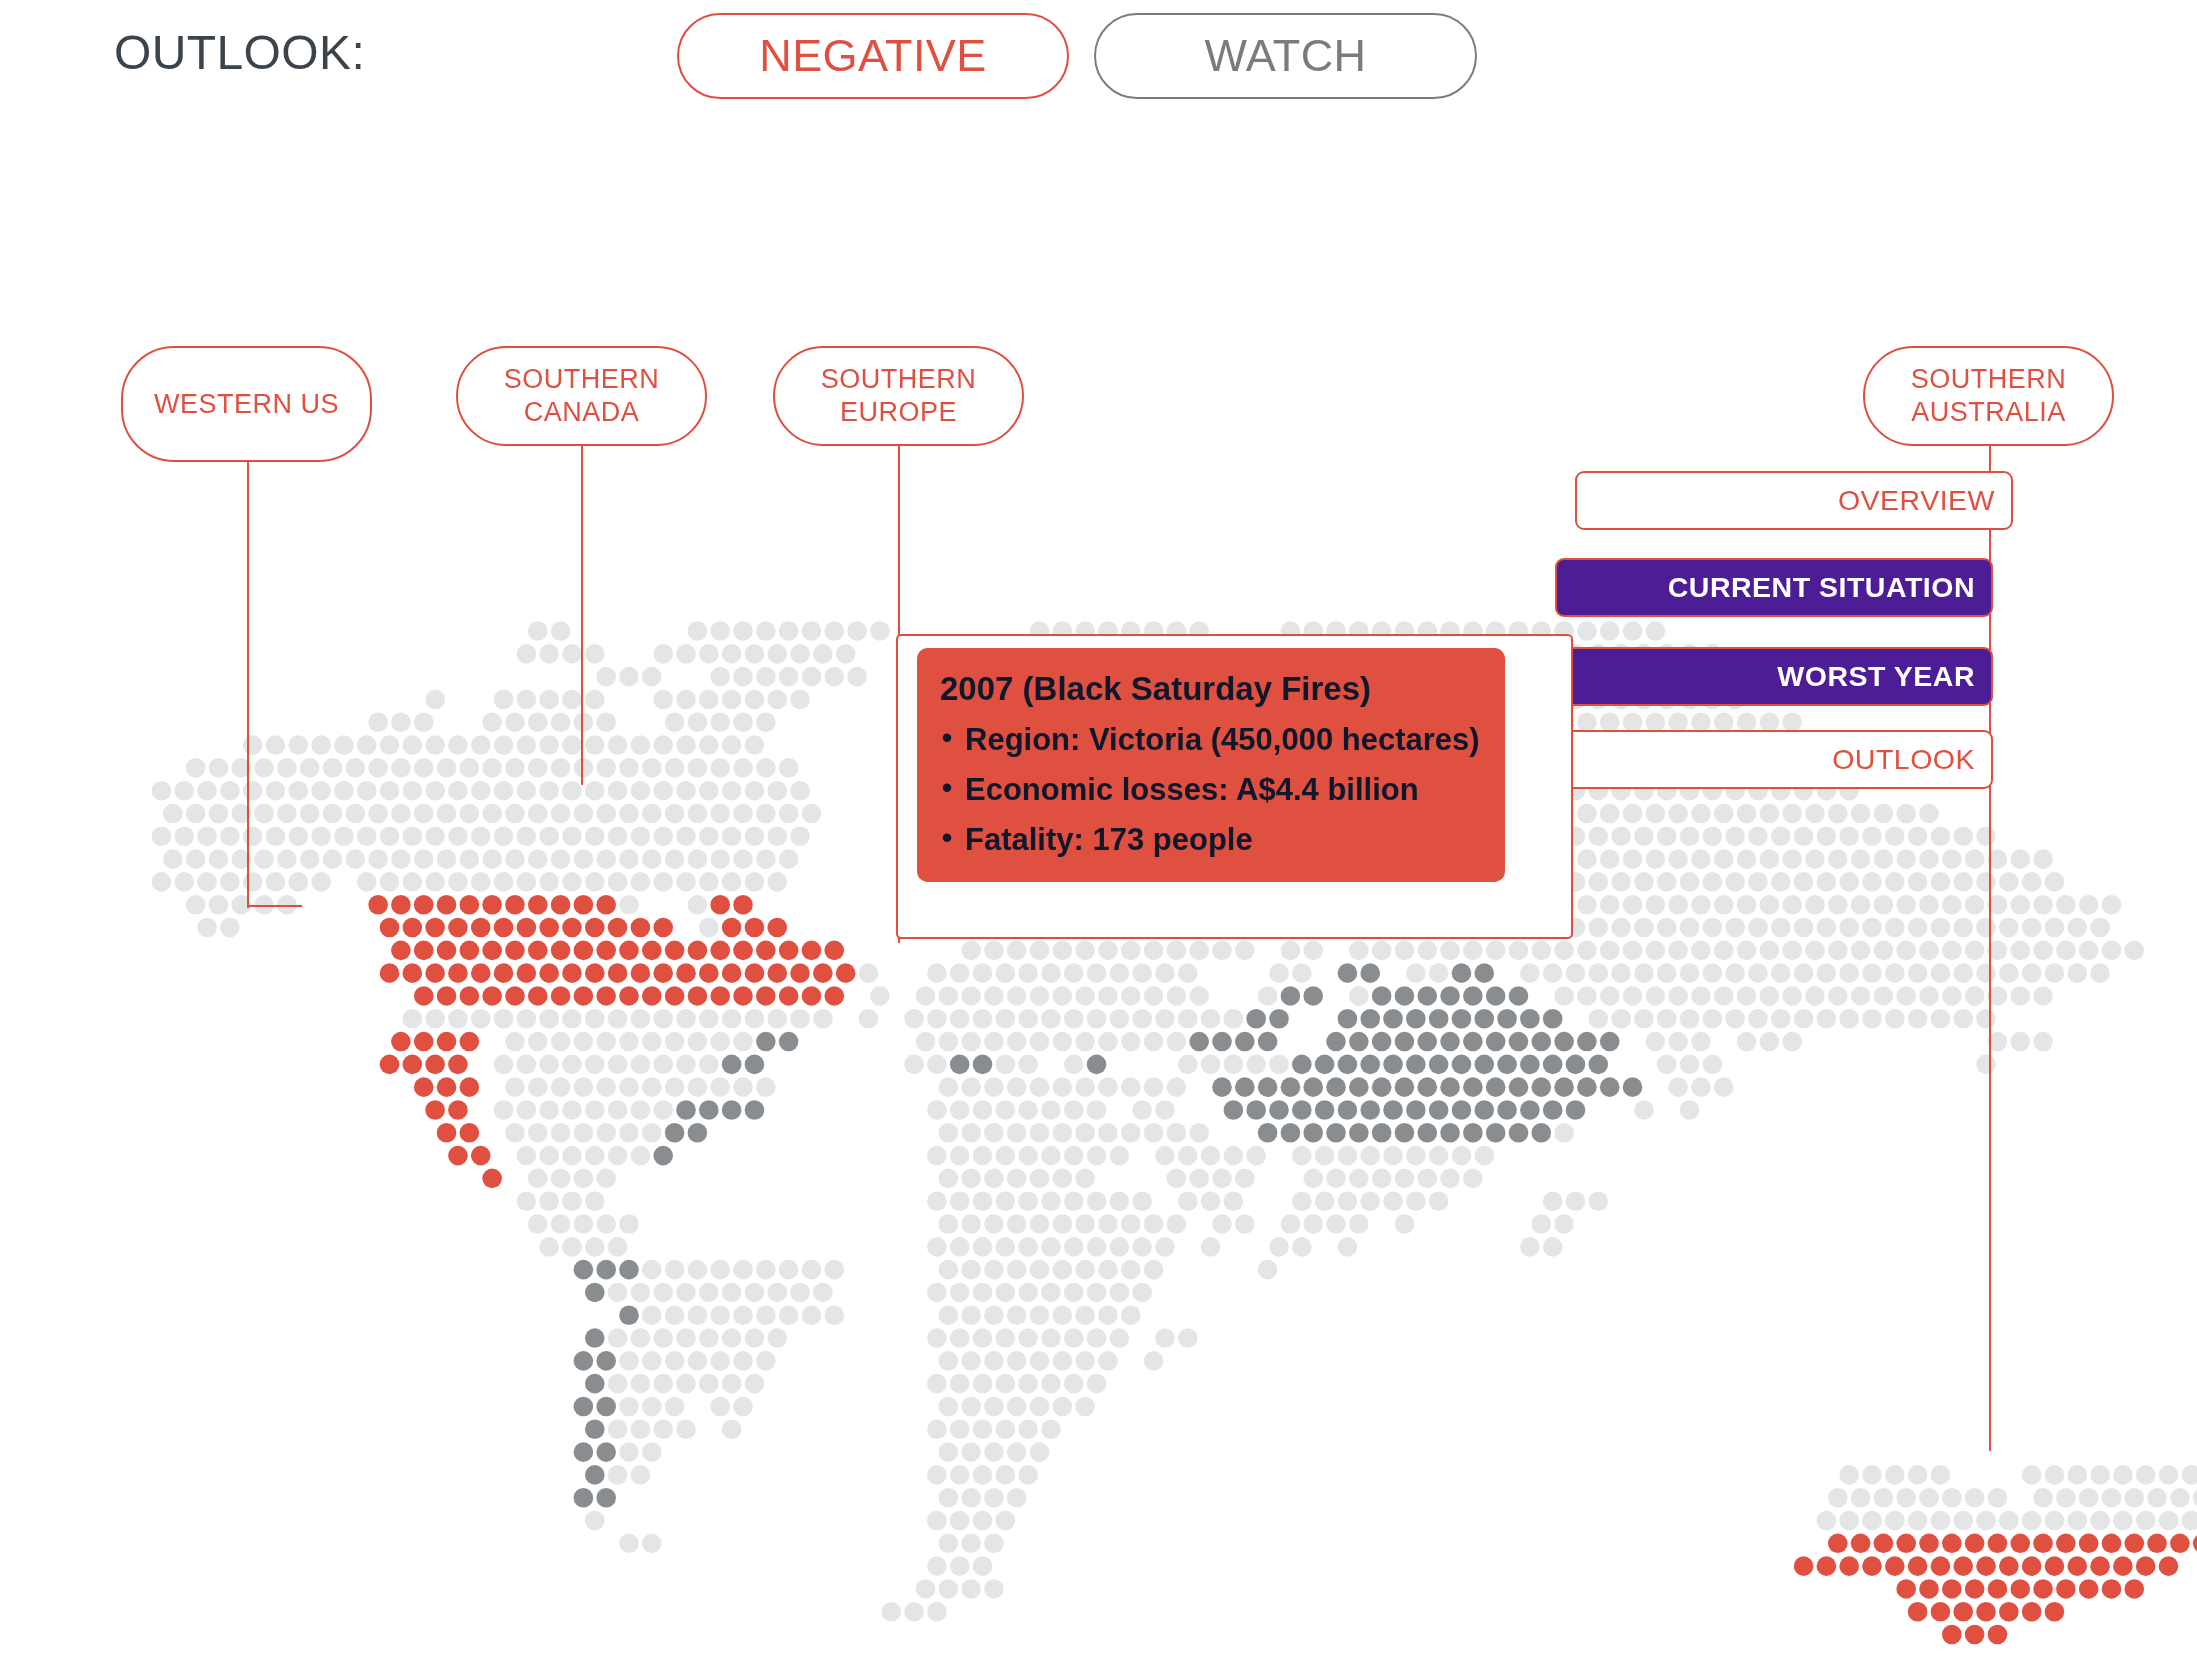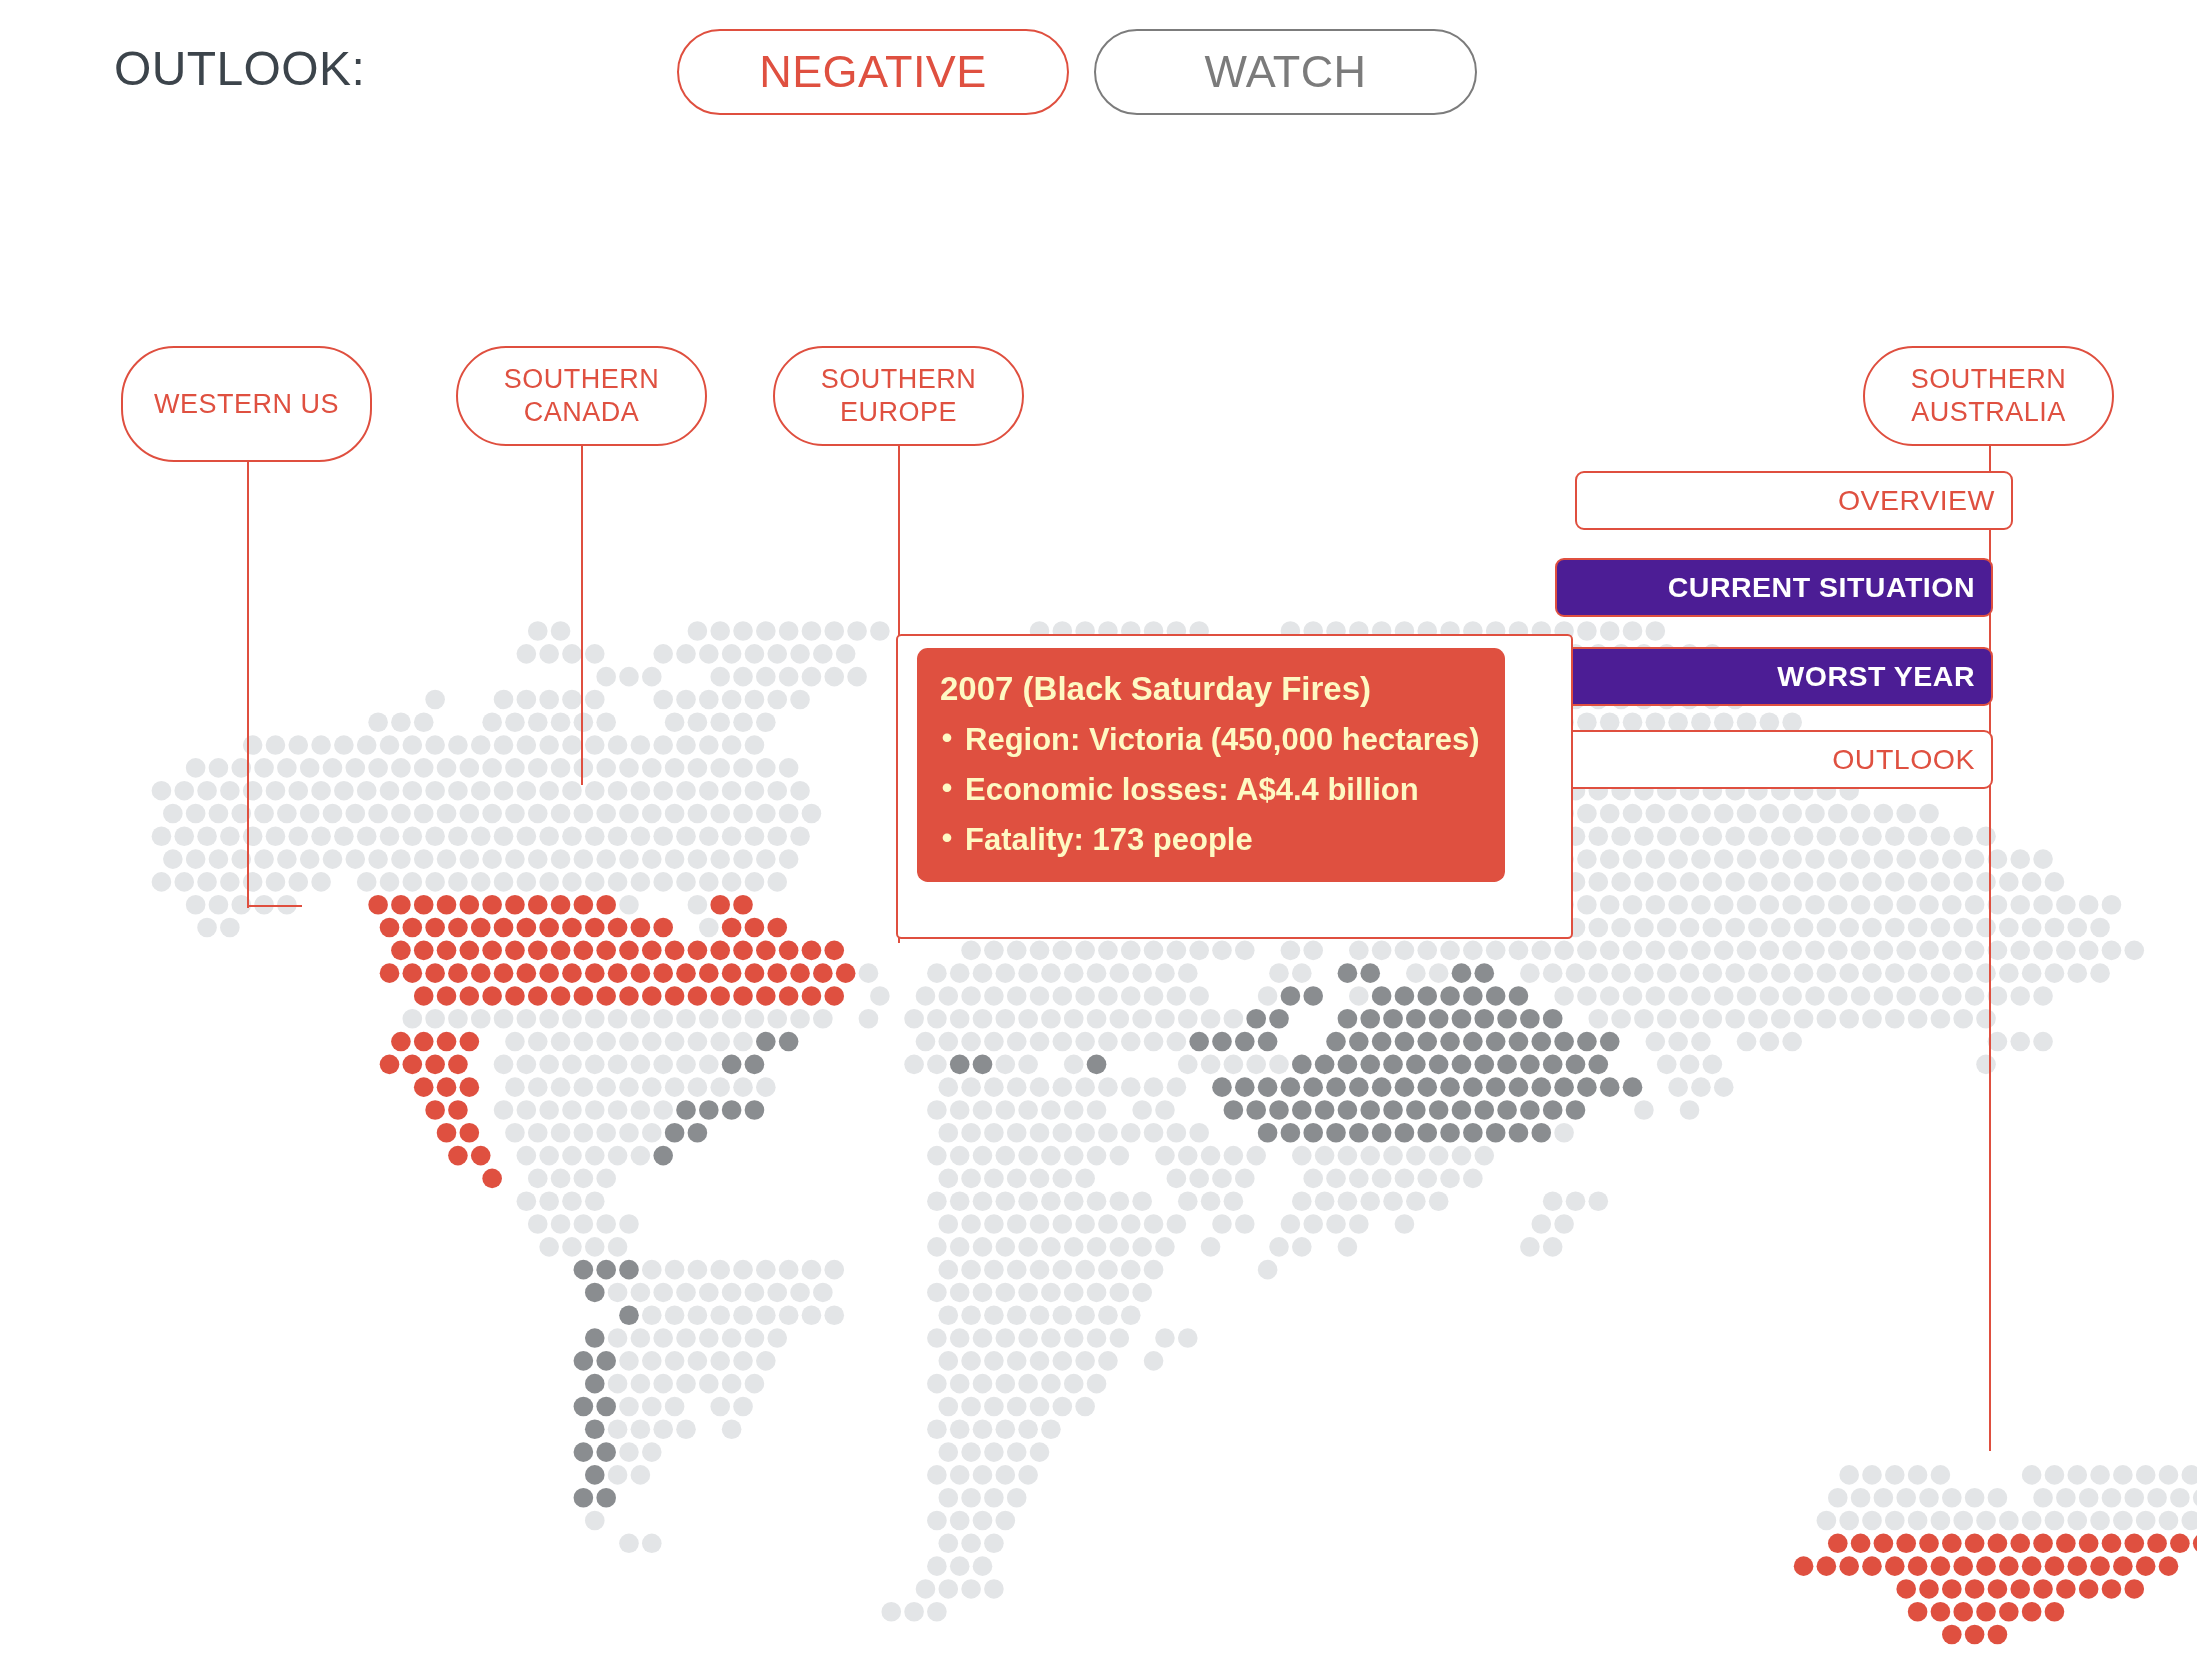--- a/index.html
+++ b/index.html
@@ -12,21 +12,21 @@
     height: 1679px;
     position: relative;
     overflow: hidden;
     font-family: "Liberation Sans", sans-serif;
     -webkit-font-smoothing: antialiased;
   }
 
   
   #header {
     position: absolute;
-    left: 0; top: 16px;
+    left: 0; top: 0;
     width: 100%;
     height: 134px;
   }
   #outlook-title {
     position: absolute;
     left: 114px;
     top: 25px;
     font-size: 48px;
     letter-spacing: 0.4px;
     color: #3c444b;
@@ -131,21 +131,21 @@
     z-index: 9;
   }
   #tooltip-card {
     position: absolute;
     left: 917px;
     top: 648px;
     width: 588px;
     padding: 19.6px 23px 23px 23px;
     background: #df5040;
     border-radius: 10.7px;
-    color: #fef9c3;
+    color: #0f172a;
     box-sizing: border-box;
     z-index: 10;
   }
   #tooltip-title {
     font-size: 33px;
     font-weight: bold;
     line-height: 1.25;
     margin-bottom: 5.3px;
     white-space: nowrap;
   }

